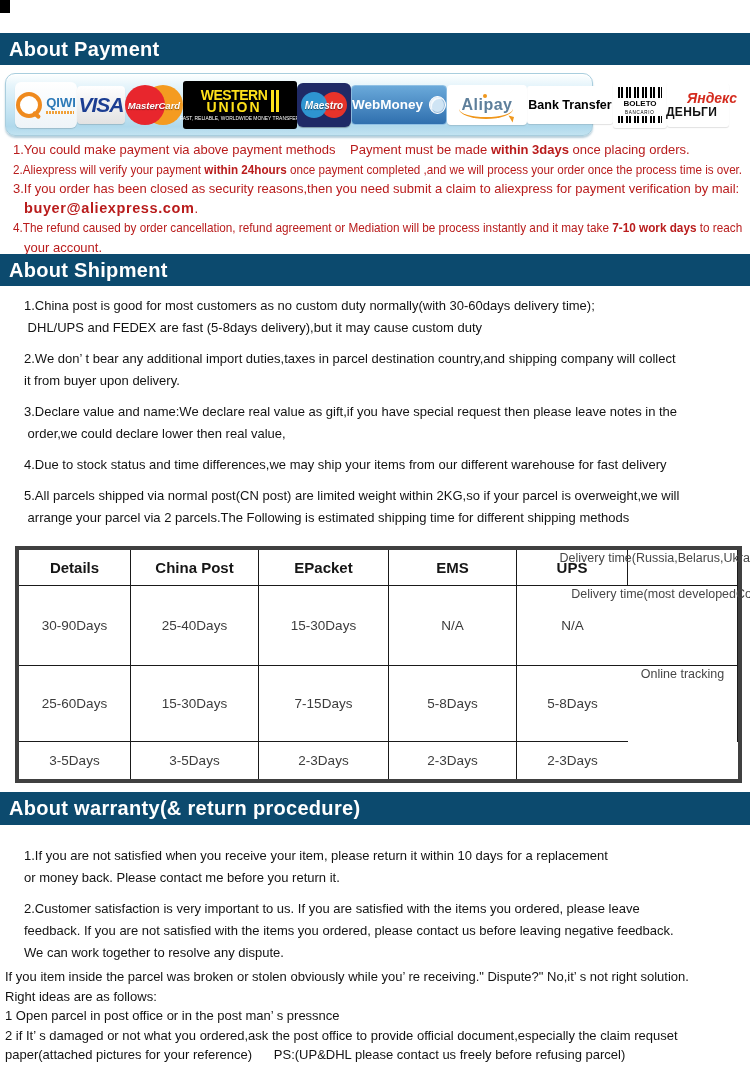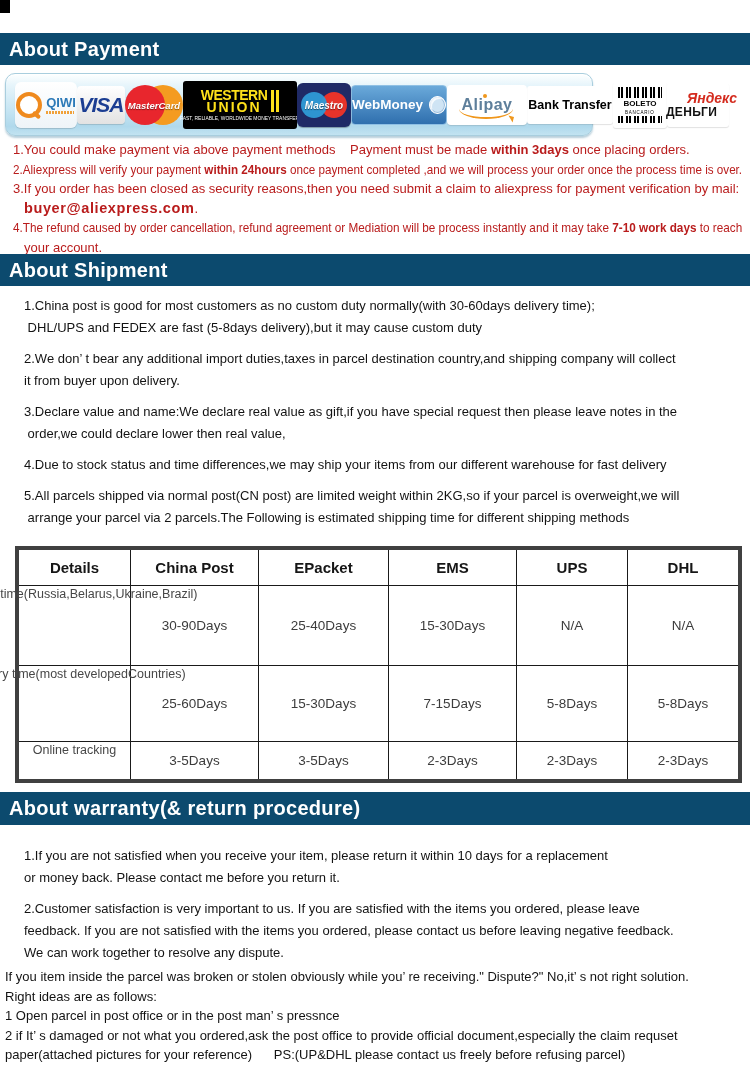--- a/index.html
+++ b/index.html
@@ -209,21 +209,20 @@
         <div class="fitline"> arrange your parcel via 2 parcels.The Following is estimated shipping time for different shipping methods</div>
       </div>
   </div>
 
   <div class="ship-table">
     <div class="cell cell-head">Details</div>
     <div class="cell cell-head">China Post</div>
     <div class="cell cell-head">EPacket</div>
     <div class="cell cell-head">EMS</div>
     <div class="cell cell-head">UPS</div>
-    <div class="cell cell-head last-col">DHL</div>
 
     <div class="cell cell-label">
         <div class="fitline">Delivery time</div>
         <div class="fitline">(Russia,Belarus,</div>
         <div class="fitline">Ukraine,Brazil)</div>
       </div>
     <div class="cell cell-val">30-90Days</div>
     <div class="cell cell-val">25-40Days</div>
     <div class="cell cell-val">15-30Days</div>
     <div class="cell cell-val">N/A</div>

